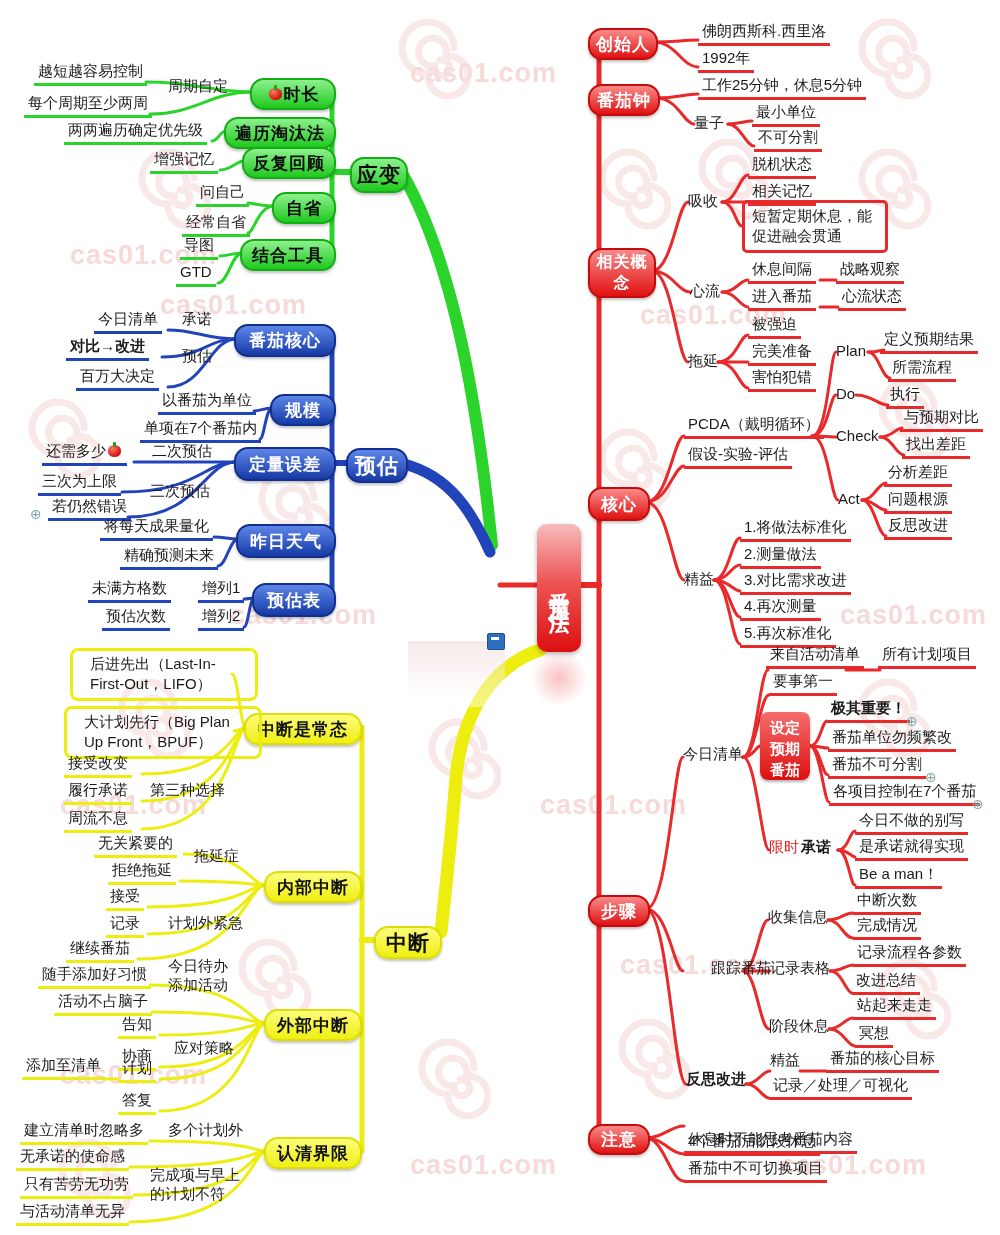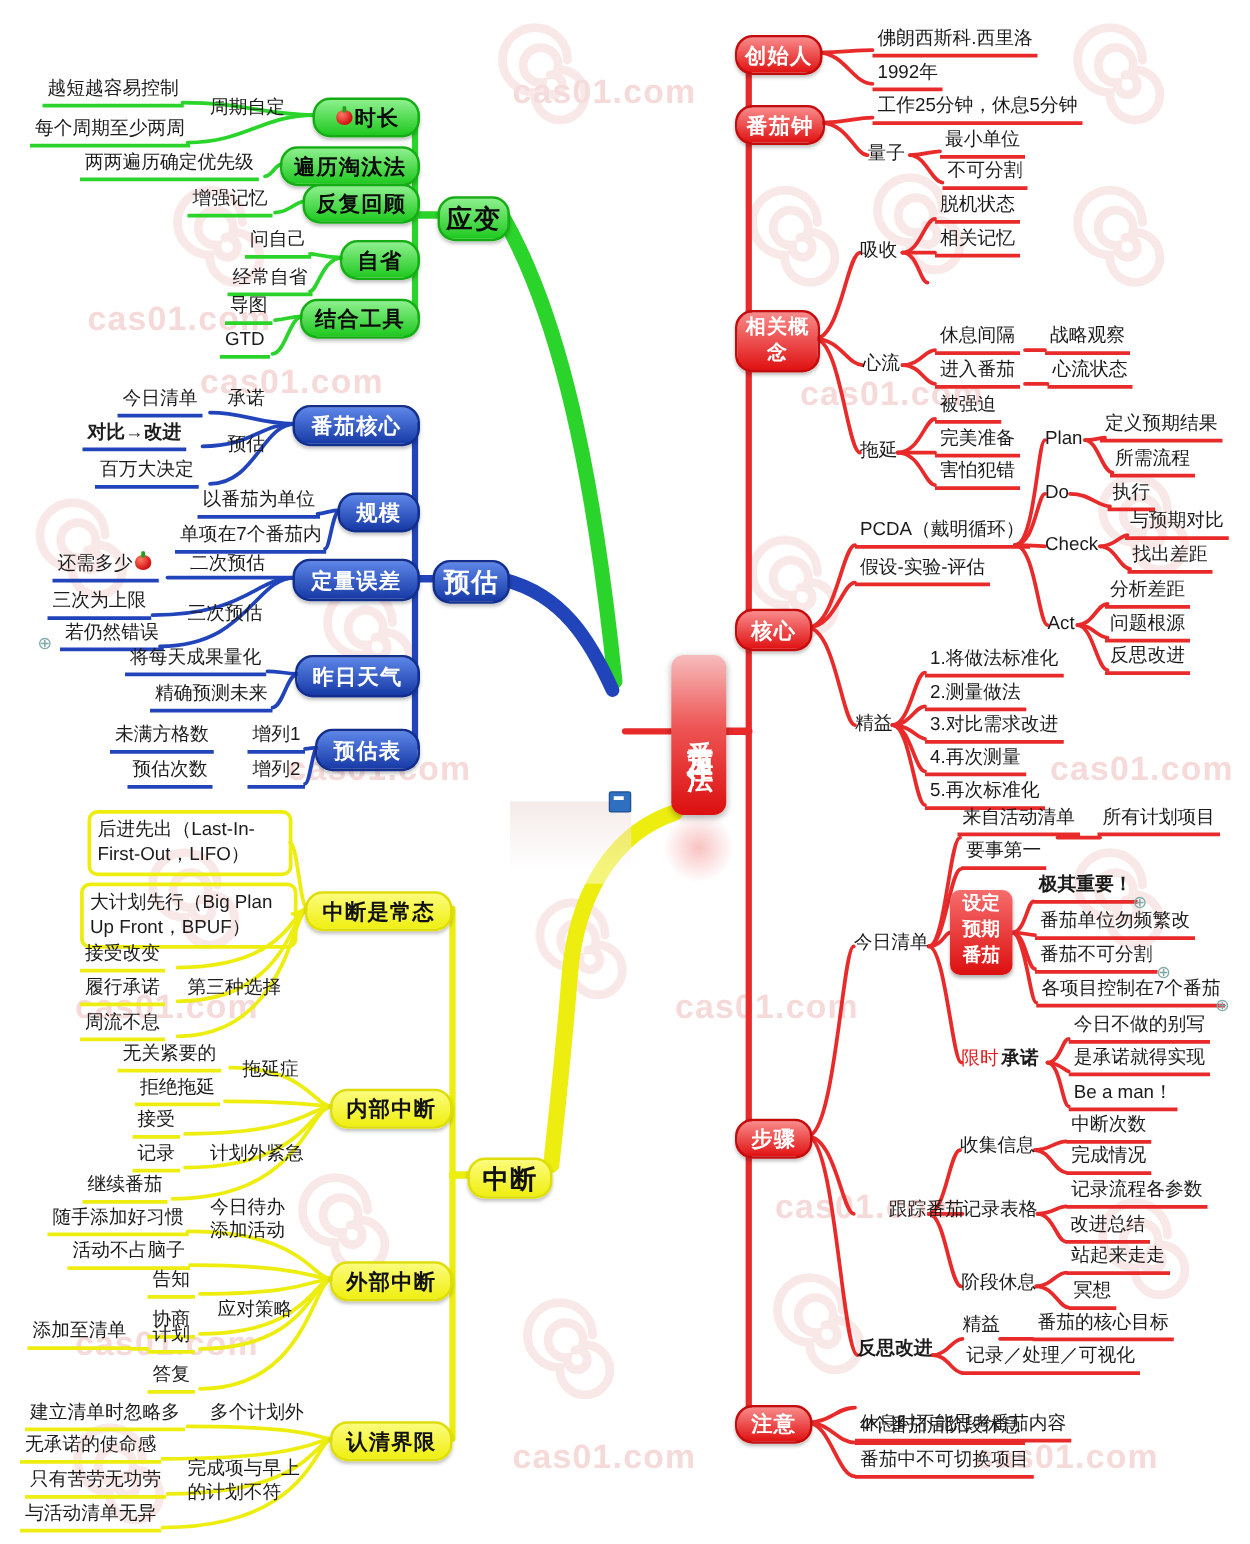--- a/index.html
+++ b/index.html
@@ -16,26 +16,26 @@
   .ul-b{border-bottom:3px solid #2244bb}
   .ul-y{border-bottom:3px solid #eded10}
   .ul-r{border-bottom:3px solid #e82a2a}
   .node{position:absolute;display:flex;align-items:center;justify-content:center;font-weight:bold;
         border-radius:14px;z-index:3;font-size:17px;letter-spacing:1px;box-shadow:0 2px 3px rgba(0,0,0,.25)}
   .n-g{background:linear-gradient(180deg,#8df08d,#1fc91f);border:2px solid #14ad14;color:#0c0c0c}
   .n-b{background:linear-gradient(180deg,#5d86e8,#173aa6);border:2px solid #122f8e;color:#fff}
   .n-y{background:linear-gradient(180deg,#fcfc7c,#efef12);border:2px solid #dede06;color:#111}
   .n-r{background:linear-gradient(180deg,#f98a8a,#e01212);border:2px solid #c40c0c;color:#fff}
   .root{font-size:21px}
-  .ybox{position:absolute;border:3px solid #eded10;border-radius:8px;padding:3px 5px;font-size:15px;
+  .ybox{position:absolute;border:3px solid #eded10;border-radius:8px;padding:3px 17px;font-size:15px;
         line-height:1.35;z-index:3;white-space:normal}
   .rbox{position:absolute;border:3px solid #e82a2a;border-radius:5px;padding:3px 7px;font-size:15px;
         line-height:1.35;z-index:3;white-space:normal}
   .setbox{position:absolute;background:linear-gradient(180deg,#f76d6d,#dc0f0f);border-radius:8px;color:#fff;
-        font-weight:bold;text-align:center;font-size:15px;line-height:1.4;display:flex;align-items:flex-start;
+        font-weight:bold;text-align:center;font-size:15px;line-height:1.4;display:flex;align-items:flex-end;
         justify-content:center;z-index:3;white-space:normal;box-shadow:0 2px 3px rgba(0,0,0,.3)}
   .plus{position:absolute;font-size:14px;color:#7fa8a8;z-index:3;line-height:1}
   .tom{display:inline-block;width:13px;height:12px;background:radial-gradient(circle at 35% 30%,#ff7b66,#d00f0f 72%);
         border-radius:50% / 46%;vertical-align:-1px;position:relative;margin:0 2px}
   .tom::after{content:"";position:absolute;left:5px;top:-3px;width:3px;height:5px;background:#1fa01f;border-radius:1px}
   .center-node{position:absolute;left:537px;top:524px;width:44px;height:128px;z-index:4;
         background:linear-gradient(180deg,#f7bcbc,#ee5555 45%,#dc0f0f);border-radius:10px;
         display:flex;align-items:center;justify-content:center;box-shadow:0 2px 5px rgba(0,0,0,.3)}
   .center-node span{writing-mode:vertical-rl;color:#fff;font-weight:bold;font-size:21px;letter-spacing:5px}
   .center-glow{position:absolute;left:530px;top:650px;width:58px;height:56px;z-index:2;border-radius:50%;
@@ -382,20 +382,21 @@
 <span class="lbl ul ul-r" style="left:698px;top:49px">1992年</span>
 
 <span class="lbl ul ul-r" style="left:698px;top:76px">工作25分钟，休息5分钟</span>
 <span class="lbl" style="left:694px;top:114px">量子</span>
 <span class="lbl ul ul-r" style="left:752px;top:103px">最小单位</span>
 <span class="lbl ul ul-r" style="left:754px;top:128px">不可分割</span>
 
 <span class="lbl" style="left:688px;top:192px">吸收</span>
 <span class="lbl ul ul-r" style="left:748px;top:155px">脱机状态</span>
 <span class="lbl ul ul-r" style="left:748px;top:182px">相关记忆</span>
+<div class="rbox" style="left:742px;top:200px;width:126px">短暂定期休息，能促进融会贯通</div>
 <span class="lbl" style="left:690px;top:282px">心流</span>
 <span class="lbl ul ul-r" style="left:748px;top:260px">休息间隔</span>
 <span class="lbl ul ul-r" style="left:836px;top:260px">战略观察</span>
 <span class="lbl ul ul-r" style="left:748px;top:287px">进入番茄</span>
 <span class="lbl ul ul-r" style="left:838px;top:287px">心流状态</span>
 <span class="lbl" style="left:688px;top:352px">拖延</span>
 <span class="lbl ul ul-r" style="left:748px;top:315px">被强迫</span>
 <span class="lbl ul ul-r" style="left:748px;top:342px">完美准备</span>
 <span class="lbl ul ul-r" style="left:748px;top:368px">害怕犯错</span>
 

